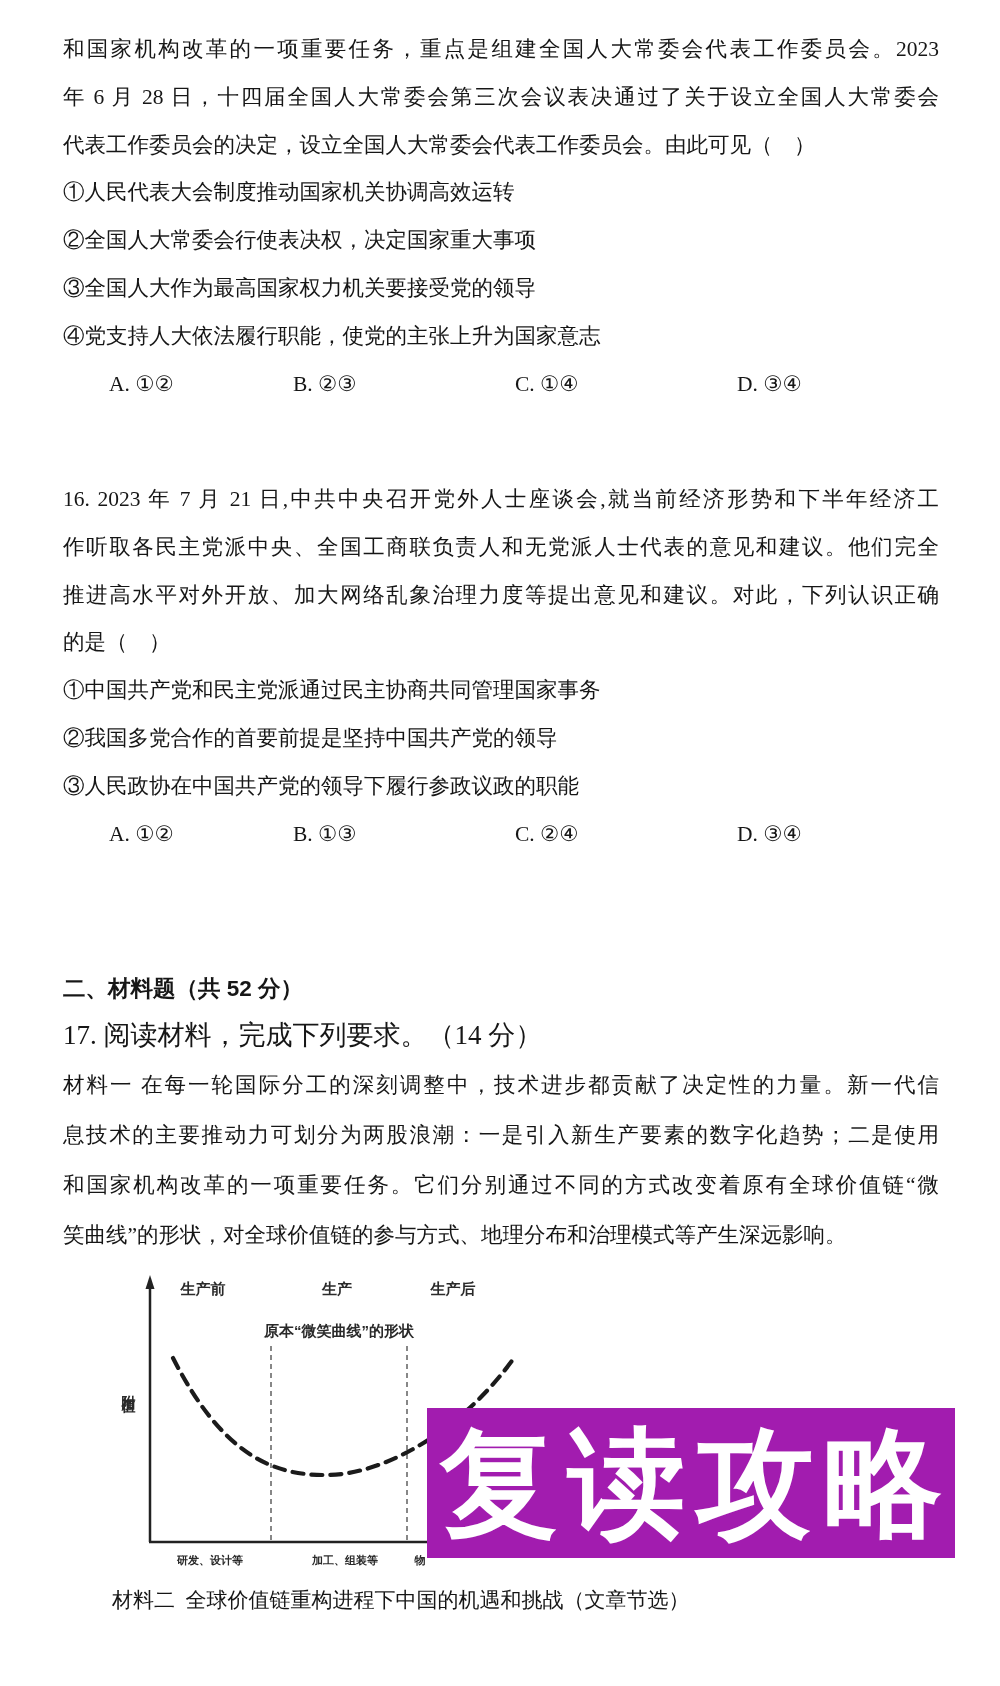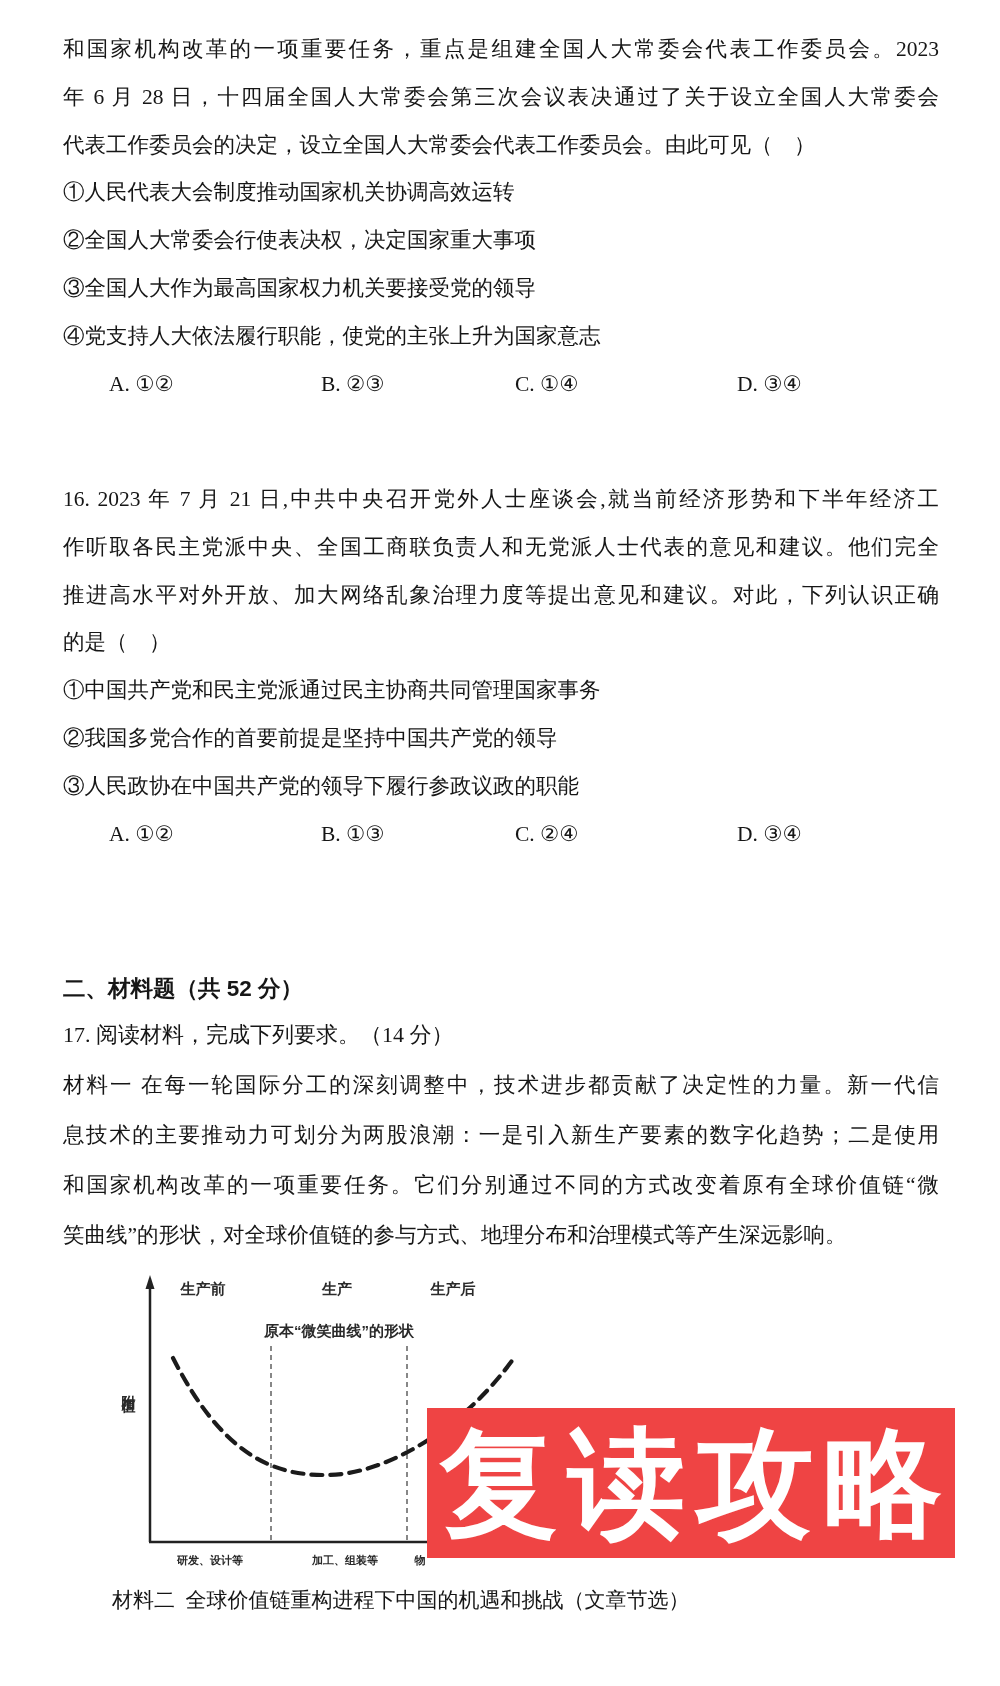--- a/index.html
+++ b/index.html
@@ -8,46 +8,46 @@
     font-family:"Liberation Serif","DejaVu Serif",serif;
     color:#161616;overflow:hidden;
   }
   .col{position:absolute;left:63px;width:876px;font-size:21.5px;}
   .tline{position:relative;height:47.8px;line-height:47.8px;white-space:pre;}
   .tline.j{white-space:normal;text-align:justify;text-align-last:justify;}
   .mat .tline{height:50px;line-height:50px;}
   
   .choices{position:relative;height:47.8px;}
   .ch{position:absolute;line-height:47.8px;white-space:pre;}
-  .ch.c0{left:46px;} .ch.c1{left:230px;margin-left:28px;} .ch.c2{left:452px;} .ch.c3{left:674px;}
+  .ch.c0{left:46px;} .ch.c1{left:230px;} .ch.c2{left:452px;} .ch.c3{left:674px;}
   .bighead{
     position:absolute;left:63px;font-family:"Liberation Sans","DejaVu Sans",sans-serif;
     font-weight:bold;font-size:22.5px;line-height:34px;white-space:pre;
   }
-  .q17title{position:absolute;left:63px;font-size:22px;line-height:34px;white-space:pre;}
+  .q17title{position:absolute;left:63px;font-size:27px;line-height:34px;white-space:pre;}
   .caption{position:absolute;left:112px;font-size:21px;line-height:32px;white-space:pre;}
   
   .chart{position:absolute;left:110px;top:1272px;width:530px;height:278px;}
   .chart svg{position:absolute;left:0;top:0;}
   .cl{
     position:absolute;font-family:"Liberation Sans","DejaVu Sans",sans-serif;
     font-weight:bold;color:#2a2a2a;text-align:center;white-space:pre;
   }
   .cl.top{top:8px;font-size:15px;width:90px;}
   .cl.anno{top:50px;left:104px;width:250px;font-size:15px;}
   .cl.bot{top:240px;font-size:11px;margin-top:41px;}
   .ylab{
     position:absolute;left:10px;top:112px;font-family:"Liberation Sans","DejaVu Sans",sans-serif;
     font-weight:bold;font-size:14px;color:#2a2a2a;
     writing-mode:vertical-rl;text-orientation:upright;letter-spacing:2px;
   }
   
   .watermark{
     position:absolute;left:427px;top:1408px;width:528px;height:150px;
-    background:#ef4444;z-index:5;display:flex;align-items:center;justify-content:center;
+    background:#a21caf;z-index:5;display:flex;align-items:center;justify-content:center;
     overflow:hidden;
   }
   .watermark span{
     font-family:"Liberation Sans","DejaVu Sans",sans-serif;font-weight:bold;
     font-size:118px;color:#ffffff;letter-spacing:10px;line-height:150px;white-space:pre;
     transform:translateX(5px);
   }
 </style>
 </head>
 <body>

